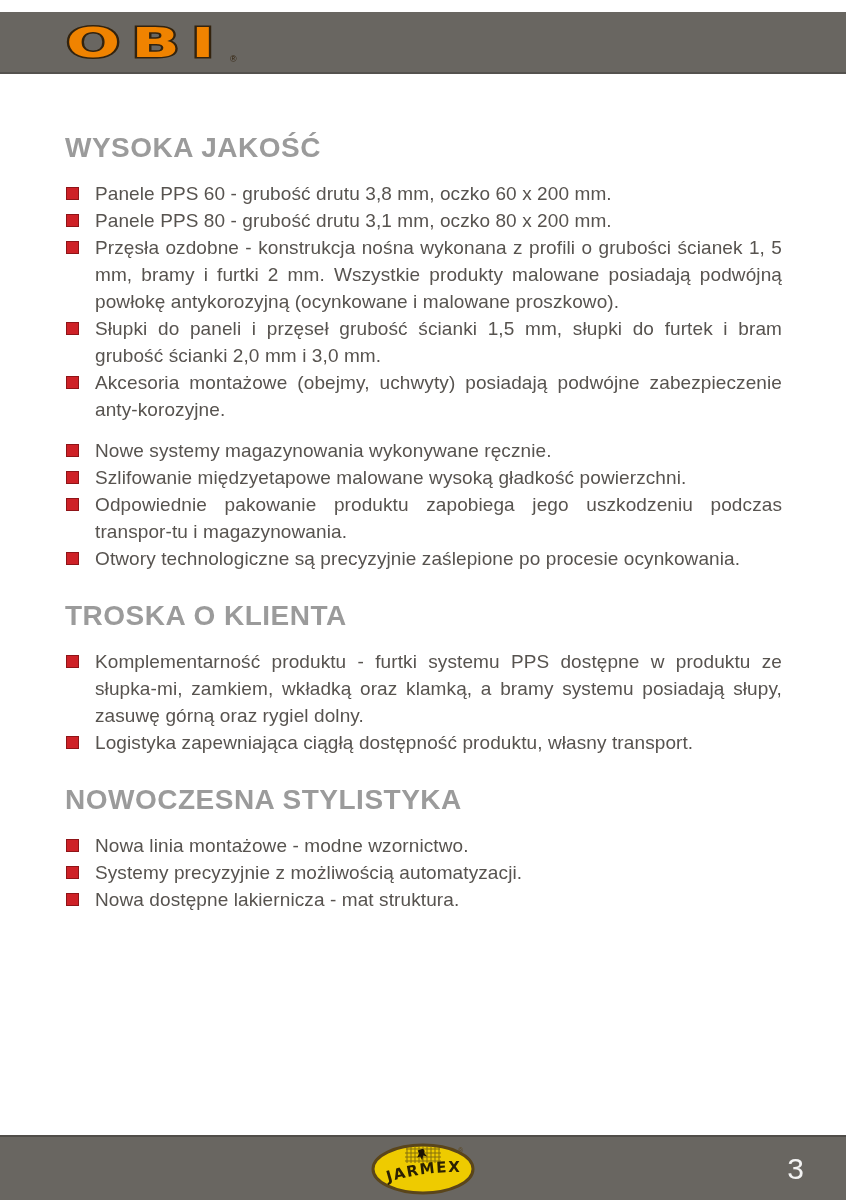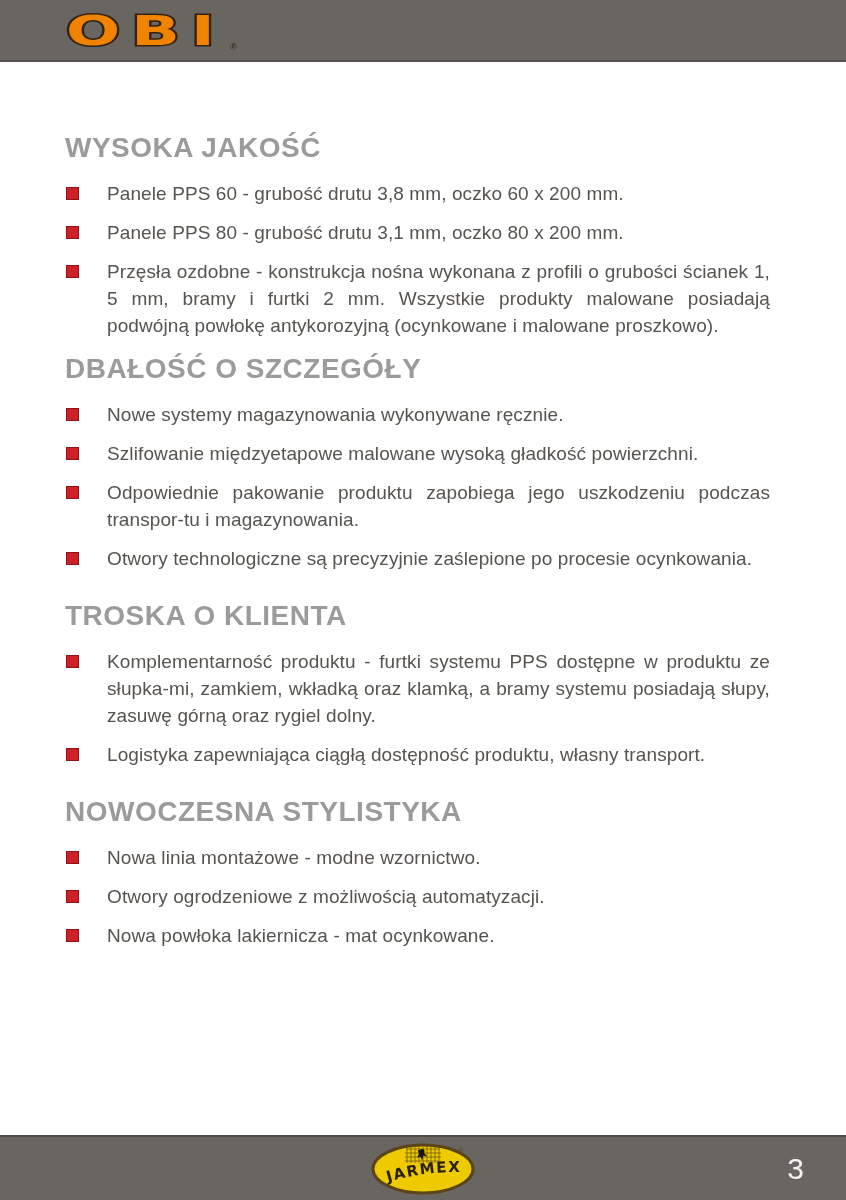--- a/index.html
+++ b/index.html
@@ -2,39 +2,39 @@
 <html lang="pl"><head>
 <meta charset="utf-8">
 <style>
   html,body { margin:0; padding:0; background:#ffffff; }
   .page {
     position:relative; width:846px; height:1200px; background:#ffffff;
     font-family:"Liberation Sans", sans-serif; overflow:hidden;
   }
   
   .topbar {
-    position:absolute; top:0; left:0; width:846px; height:62px;
+    position:absolute; top:12px; left:0; width:846px; height:62px;
     background:#696661; border-bottom:2px solid #54524e; box-sizing:border-box;
     display:flex; align-items:center;
   }
   .obi-logo { margin-left:62px; display:block; }
   
   .content {
     position:absolute; top:62px; left:65px; width:717px; padding-top:70px;
   }
   .section-title {
     margin:0 0 16px 0; font-size:28px; line-height:32px; font-weight:700;
     color:#9b9b9b; letter-spacing:0.5px;
   }
   section.sec-2 { margin-top:14px; }
   section.sec-3 { margin-top:28px; }
   section.sec-4 { margin-top:28px; }
   .item { position:relative; padding-left:30px; text-align:justify; }
   .item .item-text {
-    margin:12px; font-size:19px; line-height:27px; color:#57534f;
+    margin:0; font-size:19px; line-height:27px; color:#57534f;
     letter-spacing:0.1px;
   }
   .bullet {
     position:absolute; left:1px; top:7px; width:11px; height:11px;
     background:#ce2127; border:1px solid #8f1418;
   }
   
   .bottombar {
     position:absolute; bottom:0; left:0; width:846px; height:65px;
     background:#696661; border-top:2px solid #504d49; box-sizing:border-box;
@@ -68,24 +68,31 @@
         <p class="item-text">Panele PPS 60 - grubość drutu 3,8 mm, oczko 60 x 200 mm.</p>
       </div>
       <div class="item">
         <span class="bullet"></span>
         <p class="item-text">Panele PPS 80 - grubość drutu 3,1 mm, oczko 80 x 200 mm.</p>
       </div>
       <div class="item">
         <span class="bullet"></span>
         <p class="item-text">Przęsła ozdobne - konstrukcja nośna wykonana z profili o grubości ścianek 1, 5 mm, bramy i furtki 2 mm. Wszystkie produkty malowane posiadają podwójną powłokę antykorozyjną (ocynkowane i malowane proszkowo).</p>
       </div>
+      <div class="item">
+        <span class="bullet"></span>
+        <p class="item-text">Słupki do paneli i przęseł grubość ścianki 1,5 mm, słupki do furtek i bram grubość ścianki 2,0 mm i 3,0 mm.</p>
+      </div>
+      <div class="item">
+        <span class="bullet"></span>
+        <p class="item-text">Akcesoria montażowe (obejmy, uchwyty) posiadają podwójne zabezpieczenie anty-korozyjne.</p>
+      </div>
     </section>
 
     <section class="sec-2">
-      <h2 class="section-title">DBAŁOŚĆ O SZCZEGÓŁY</h2>
       <div class="item">
         <span class="bullet"></span>
         <p class="item-text">Nowe systemy magazynowania wykonywane ręcznie.</p>
       </div>
       <div class="item">
         <span class="bullet"></span>
         <p class="item-text">Szlifowanie międzyetapowe malowane wysoką gładkość powierzchni.</p>
       </div>
       <div class="item">
         <span class="bullet"></span>
@@ -110,25 +117,25 @@
     </section>
 
     <section class="sec-4">
       <h2 class="section-title">NOWOCZESNA STYLISTYKA</h2>
       <div class="item">
         <span class="bullet"></span>
         <p class="item-text">Nowa linia montażowe - modne wzornictwo.</p>
       </div>
       <div class="item">
         <span class="bullet"></span>
-        <p class="item-text">Otwory ogrodzeniowe z możliwością automatyzacji.</p>
+        <p class="item-text">Systemy precyzyjnie z możliwością automatyzacji.</p>
       </div>
       <div class="item">
         <span class="bullet"></span>
-        <p class="item-text">Nowa powłoka lakiernicza - mat ocynkowane.</p>
+        <p class="item-text">Nowa dostępne lakiernicza - mat struktura.</p>
       </div>
     </section>
 
   </main>
 
   <footer class="bottombar">
     <svg class="jarmex-logo" width="106" height="54" viewBox="0 0 106 54" aria-hidden="true">
       <ellipse cx="53" cy="27" rx="50" ry="24" fill="#eecb00" stroke="#5a451b" stroke-width="3"></ellipse>
       <g stroke="#7a660f" stroke-width="1" opacity="0.9">
         <line x1="37" y1="6" x2="37" y2="21"></line>

